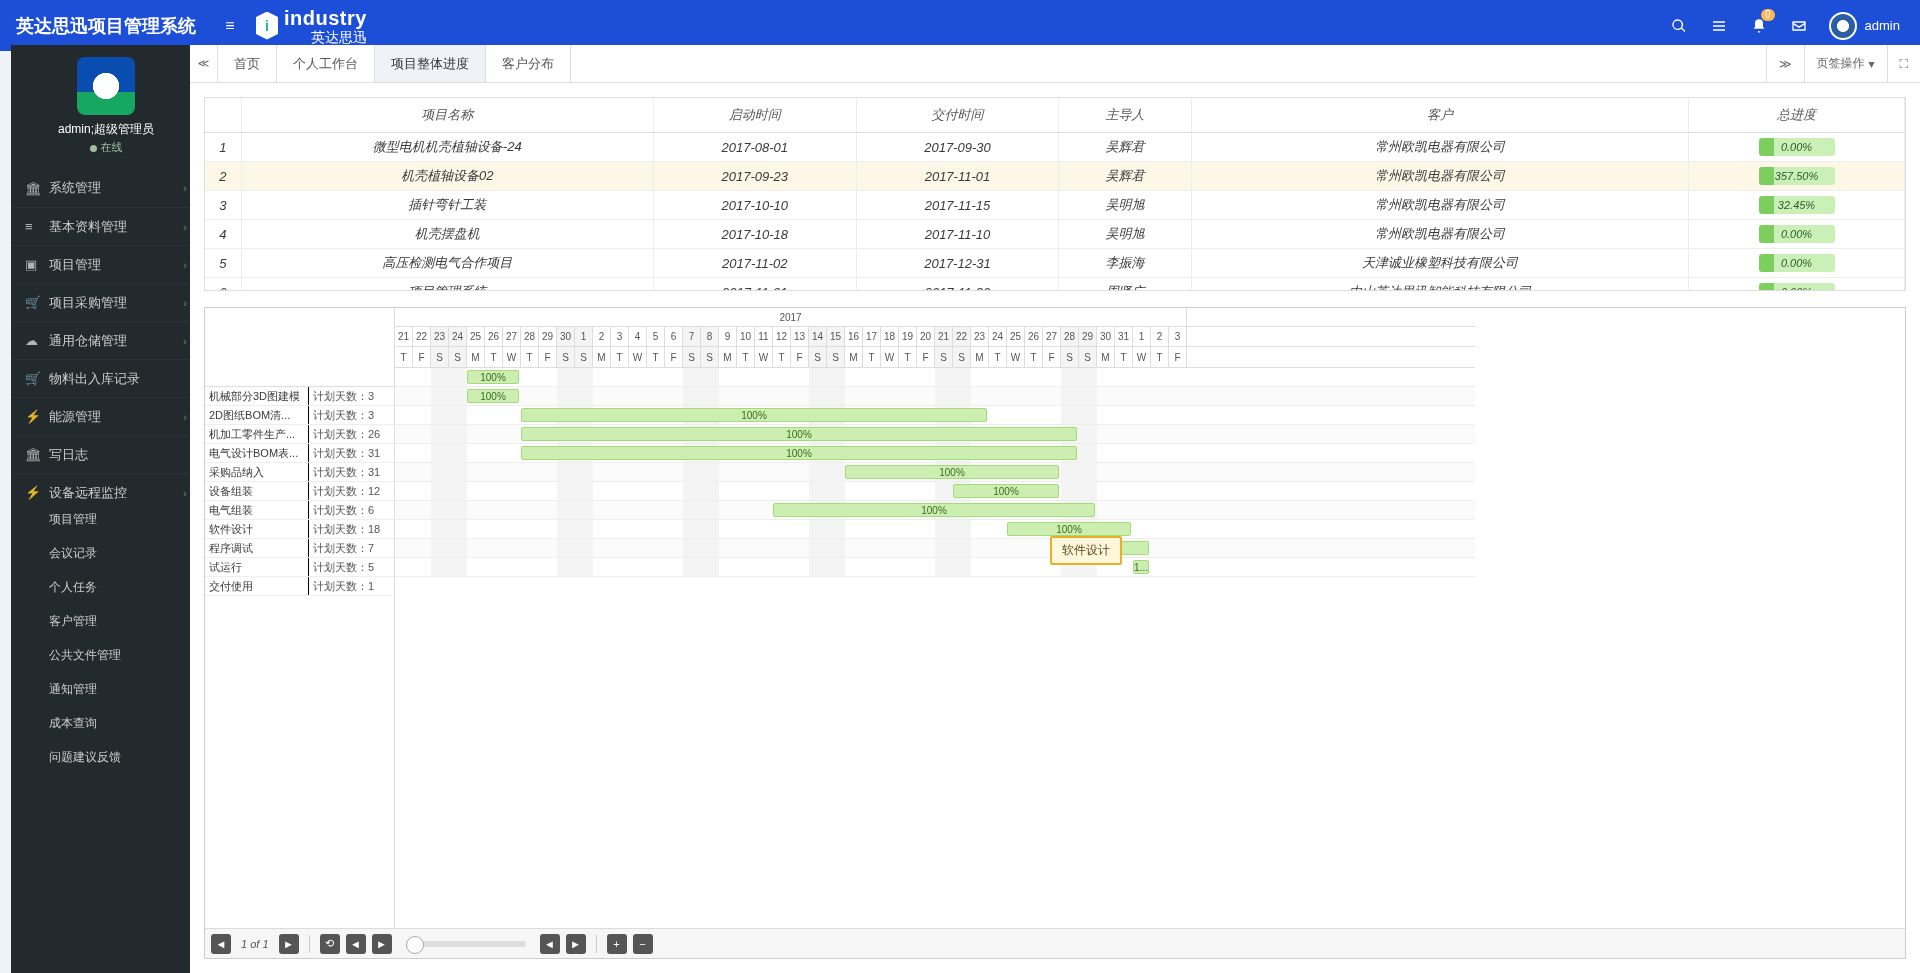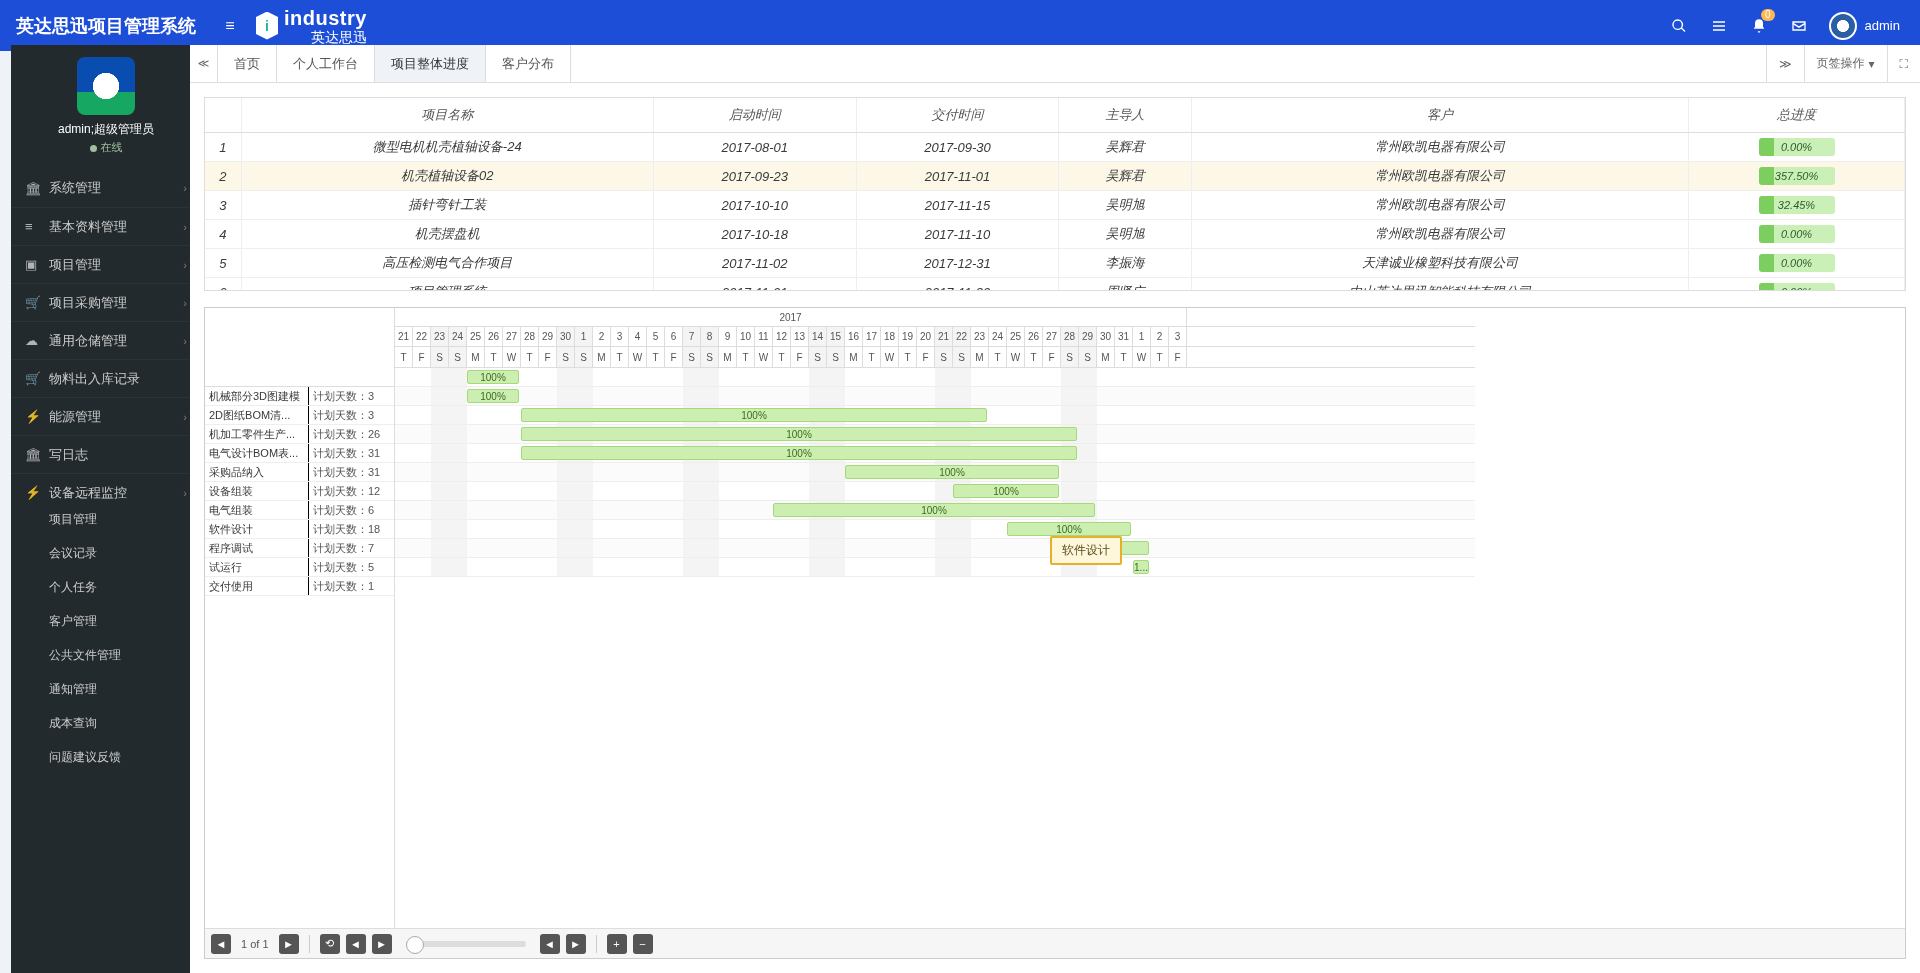--- a/index.html
+++ b/index.html
@@ -81,21 +81,21 @@
 .g-cell { border-right:1px solid #ddd; font-size:10px; display:flex; align-items:center; justify-content:center; color:#555; }
 .g-cell.wk { background:#f4f4f4; }
 .g-rows { }
 .g-row { height:19px; position:relative; border-bottom:1px solid #eee; }
 .g-row.stripe{background:#fbfbfb;}
 .g-bar { position:absolute; top:2px; height:14px; background:#cdeeb1; border:1px solid #a5d97b; border-radius:2px; font-size:10px; display:flex; align-items:center; justify-content:center; color:#3a6b1f; }
 .g-tooltip{position:absolute;background:#fff7dc;border:2px solid #e8b028;padding:4px 10px;font-size:12px;color:#5a4a1a;z-index:5;border-radius:2px;}
 
 .gantt-foot { height:30px; border-top:1px solid #ddd; background:#f6f6f6; display:flex; align-items:center; padding:0 6px; gap:6px; }
 .gf-btn { width:20px; height:20px; background:#555; color:#fff; border-radius:3px; display:flex; align-items:center; justify-content:center; font-size:11px; cursor:pointer; }
-.gf-page { font-size:11px; color:#555; margin:0 4px; }
+.gf-page { font-size:11px; color:#555; margin:0 4px;font-style:italic; }
 .gf-sep{width:1px;height:18px;background:#ccc;margin:0 4px;}
 .gf-slider{width:120px;height:6px;background:#ddd;border-radius:3px;position:relative;margin:0 8px;}
 .gf-slider::before{content:"";position:absolute;left:0;top:-5px;width:16px;height:16px;background:#fff;border:1px solid #aaa;border-radius:50%;}
 
 .col-stripe { position:absolute; top:0; bottom:0; background:#f4f4f4; pointer-events:none; }
 </style>
 </head>
 <body>
 
 <div class="navbar">

